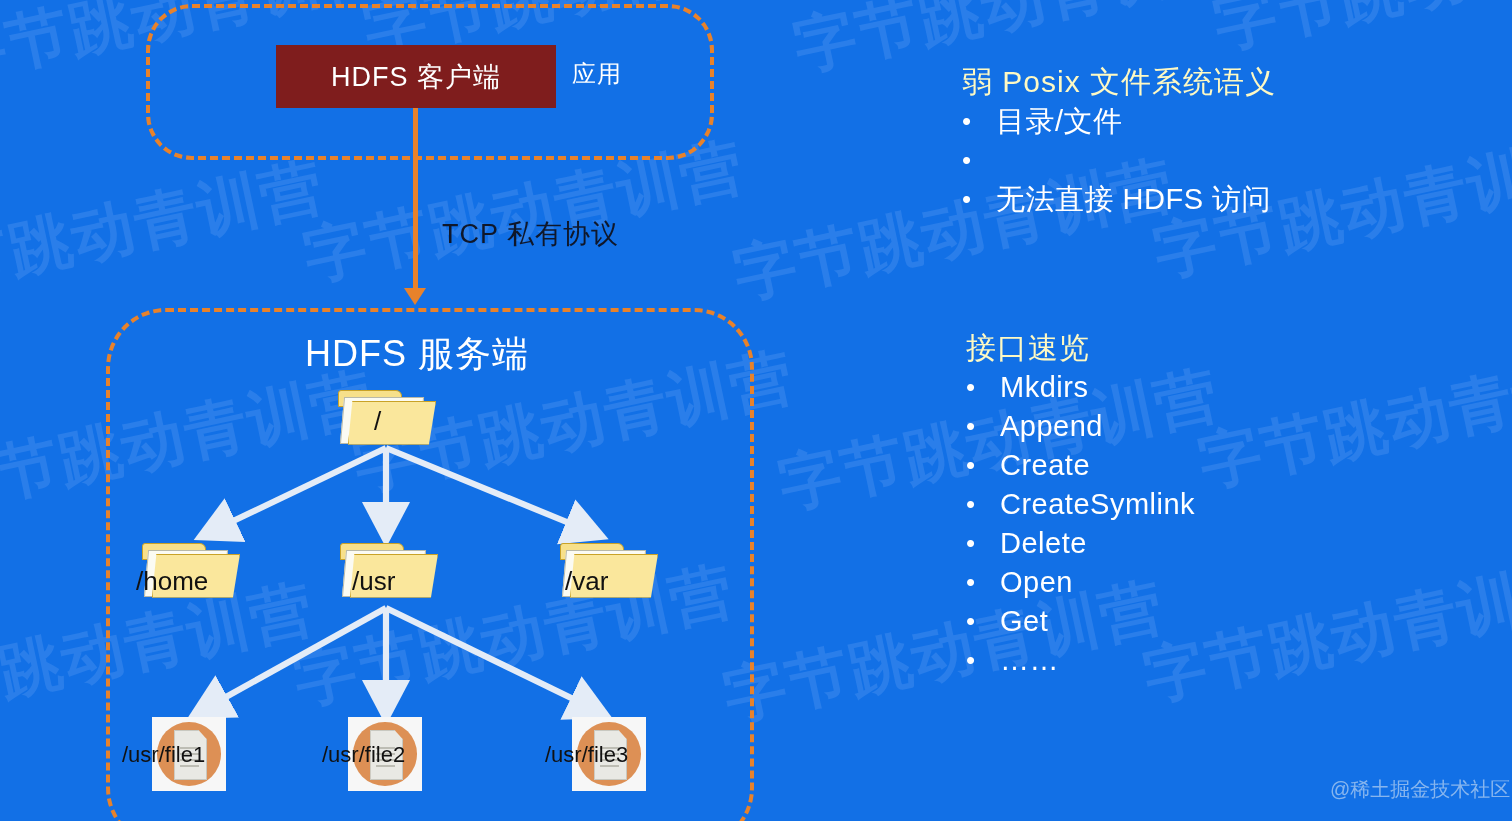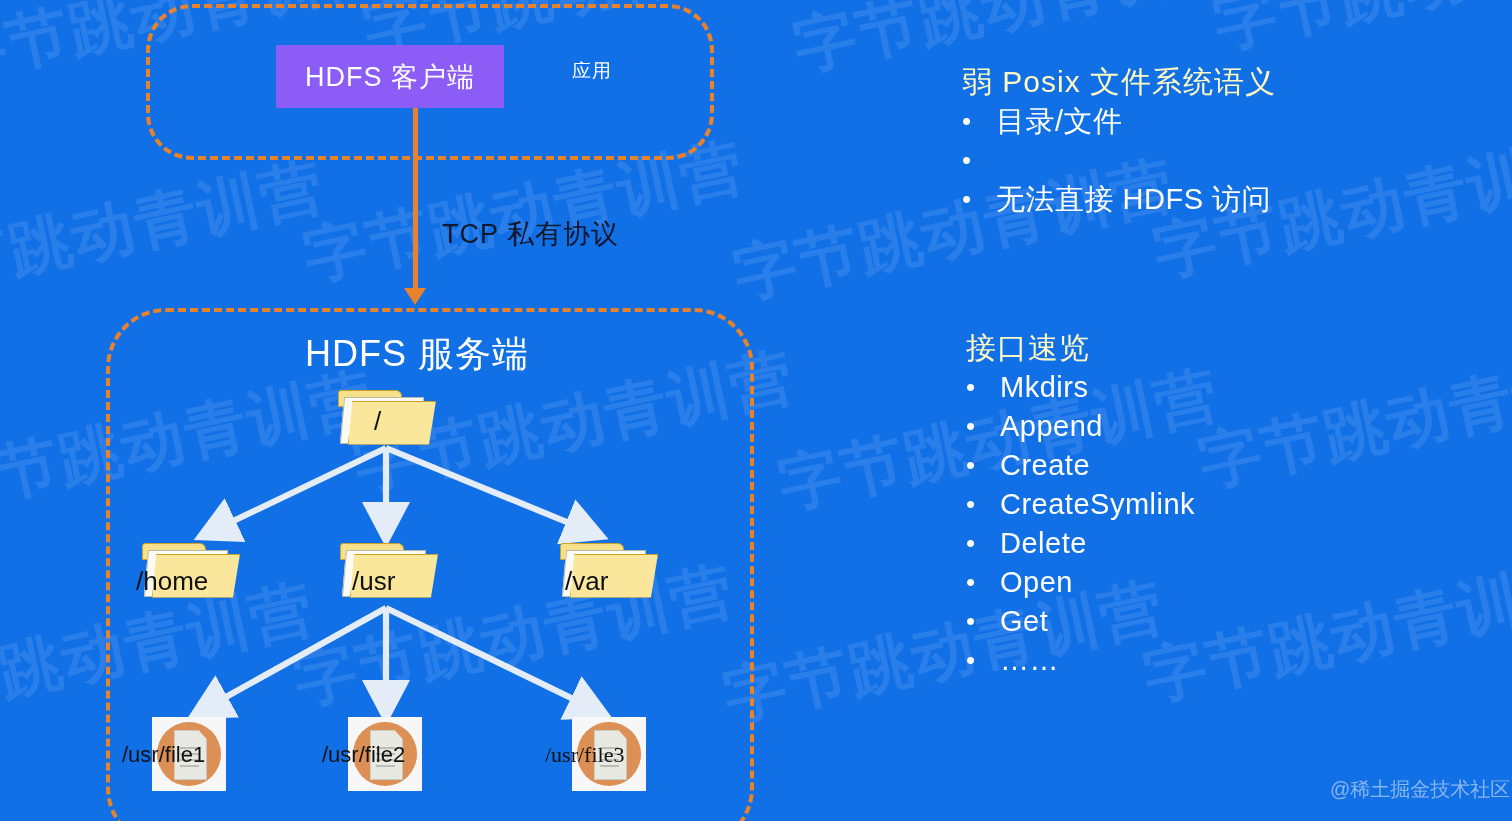--- a/index.html
+++ b/index.html
@@ -27,25 +27,25 @@
 
   
   .dashbox{position:absolute;
            border:4px dashed #E8822B;
            border-radius:46px;
            box-sizing:border-box;}
   #client-box{left:146px;top:4px;width:568px;height:156px;}
   #server-box{left:106px;top:308px;width:648px;height:540px;border-radius:60px;}
 
   
-  #client-chip{position:absolute;left:276px;top:45px;width:228px;height:63px;
-               background:#8b5cf6;
+  #client-chip{position:absolute;left:276px;top:45px;width:280px;height:63px;
+               background:#7f1d1d;
                display:flex;align-items:center;justify-content:center;
                color:#FFFFFF;font-size:27px;letter-spacing:1px;}
-  #app-label{position:absolute;left:572px;top:58px;color:#FFFFFF;font-size:19px;letter-spacing:1px;}
+  #app-label{position:absolute;left:572px;top:58px;color:#FFFFFF;font-size:24px;letter-spacing:1px;}
 
   
   #tcp-line{position:absolute;left:413px;top:108px;width:5px;height:185px;background:#E8822B;}
   #tcp-head{position:absolute;left:404px;top:288px;width:0;height:0;
             border-left:11px solid transparent;border-right:11px solid transparent;
             border-top:17px solid #E8822B;}
   #tcp-label{position:absolute;left:442px;top:216px;color:#0f172a;font-size:27px;letter-spacing:1px;}
 
   
   #server-title{position:absolute;left:305px;top:330px;color:#FFFFFF;font-size:36px;letter-spacing:1px;}
@@ -213,21 +213,21 @@
   <div class="file-node" style="left:572px;top:717px;width:74px;height:74px;">
     <div class="file-sq"></div>
     <div class="file-circ"></div>
     <div class="file-doc">
       <span class="ln" style="top:34%"></span>
         <span class="ln" style="top:46%"></span>
       <span class="ln" style="top:58%"></span>
         <span class="ln" style="top:70%"></span>
     </div>
   </div>
-  <div class="file-label" style="left:545px;top:742px;font-family:Liberation Serif, serif;">/usr/file3</div>
+  <div class="file-label" style="left:545px;top:742px;">/usr/file3</div>
 
   <div class="panel-title" style="left:962px;top:62px;">弱 Posix 文件系统语义</div>
 
   <ul class="bul-list" style="left:962px;top:102px;">
     <li>
       <span class="dot">•</span>
       <span class="txt">目录/文件</span>
     </li>
     <li>
       <span class="dot">•</span>

